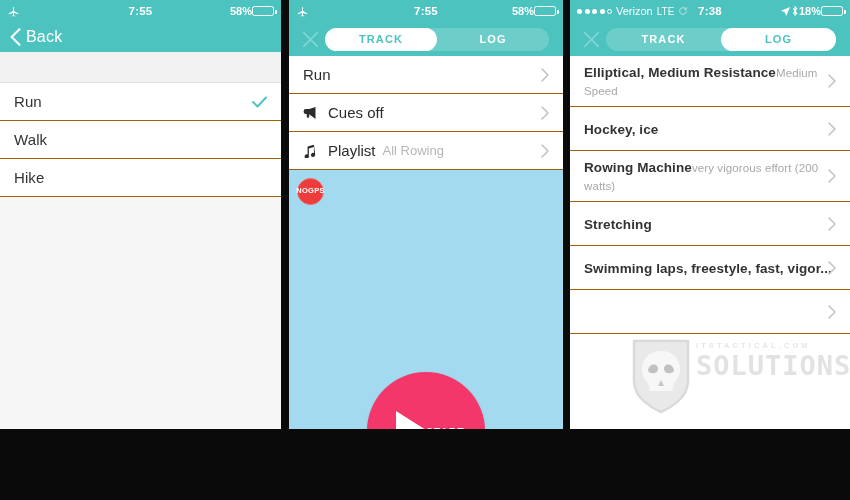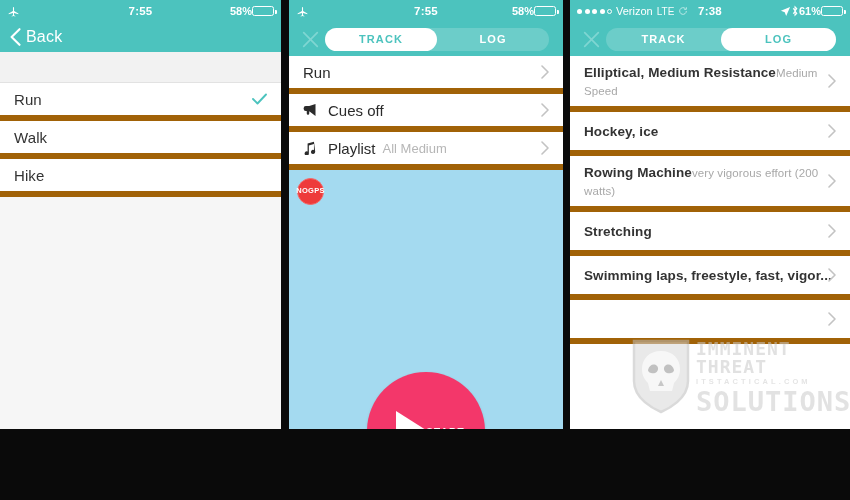--- a/index.html
+++ b/index.html
@@ -64,21 +64,21 @@
     flex:1;height:23px;border-radius:12px;display:flex;align-items:center;
     justify-content:center;font-size:11px;font-weight:bold;letter-spacing:1.1px;
     color:#fff;box-sizing:border-box;
   }
   .seg-btn.active{background:#fff;color:#4cc3be;}
 
   
   .gray-strip{background:#f2f2f2;height:30px;border-bottom:1px solid #e2e2e2;}
   .list{background:#fff;}
   .row{
-    display:flex;align-items:center;border-bottom:6px solid #a16207;
+    display:flex;align-items:center;border-bottom:1px solid #a16207;
     padding:0 14px;box-sizing:border-box;background:#fff;position:relative;
   }
   .row-simple{height:38px;}
   .row-label{font-size:15px;color:#333;letter-spacing:.1px;flex:1;}
   .check{color:#4cc3be;display:flex;align-items:center;}
 
   .row-opt{height:38px;}
   .row-opt .row-icon{width:20px;display:flex;align-items:center;margin-right:5px;}
   .row-opt .opt-label{font-size:15px;color:#2b2b2b;}
   .row-opt .opt-sub{font-size:13px;color:#b6b6b6;margin-left:7px;}
@@ -236,21 +236,21 @@
               </svg>
             </span>
           </div>
           <div class="row row-opt">
             <span class="row-icon">
               <svg class="svgico" width="13" height="14" viewBox="0 0 20 22" fill="#2b2b2b">
                 <path d="M17 1L7 4v12.4a3.3 3.3 0 1 0 2 3V7l8-2.4V14a3.3 3.3 0 1 0 2 3z"></path>
               </svg>
             </span>
             <span class="opt-label">Playlist</span>
-            <span class="opt-sub">All Medium</span>
+            <span class="opt-sub">All Rowing</span>
             <span class="chev">
               <svg class="svgico" width="8" height="14" viewBox="0 0 8 14">
                 <path d="M1 1l6 6-6 6" stroke="#c3c3c3" stroke-width="1.6" fill="none" stroke-linecap="round" stroke-linejoin="round"></path>
               </svg>
             </span>
           </div>
         </div>
 
       <div class="map">
         <div class="nogps">
@@ -295,21 +295,21 @@
           <span>
             <svg class="svgico" width="11" height="11" viewBox="0 0 24 24" fill="#fff">
               <path d="M22 2L2 10.5l8.3 3.2L13.5 22z"></path>
             </svg>
           </span>
           <span>
             <svg class="svgico" width="8" height="12" viewBox="0 0 12 20" fill="none" stroke="#fff" stroke-width="1.7">
               <path d="M3 5.5L9 14 6 17V3l3 3-6 8.5"></path>
             </svg>
           </span>
-          <span class="pct">61%</span>
+          <span class="pct">18%</span>
           <span class="battery"><span class="fill" style="width:50%"></span></span>
         </div>
       </div>
 
       <div class="navbar-seg">
         <span class="close-x">
           <svg class="svgico" width="17" height="17" viewBox="0 0 20 20">
             <path d="M2 2l16 16M18 2L2 18" stroke="#7fd6d2" stroke-width="2" stroke-linecap="round"></path>
           </svg>
         </span>
@@ -376,21 +376,20 @@
         <span class="wm-skull">
           <svg width="62" height="78" viewBox="0 0 62 78">
             <path d="M4 4h54v40c0 18-20 28-27 31C24 72 4 62 4 44z" fill="#d8d8d8" stroke="#bdbdbd" stroke-width="2.5"></path>
             <path d="M31 14c-12 0-19 8-19 18 0 7 3 11 6 14l2 8h22l2-8c3-3 6-7 6-14 0-10-7-18-19-18z" fill="#f2f2f2"></path>
             <path d="M18 33c1-5 6-7 9-4 2 2 1 6-2 7-3 1-7-.5-7-3z" fill="#8f8f8f"></path>
             <path d="M44 33c-1-5-6-7-9-4-2 2-1 6 2 7 3 1 7-.5 7-3z" fill="#8f8f8f"></path>
             <path d="M31 43l-3 6h6z" fill="#9a9a9a"></path>
           </svg>
         </span>
         <span class="wm-text">
-          <span class="wm-l1">IMMINENT THREAT</span>
           <span class="wm-l2">ITSTACTICAL.COM</span>
           <span class="wm-l3">SOLUTIONS</span>
         </span>
       </div>
     </div>
   </div>
 
 </div>
 
 </body></html>

